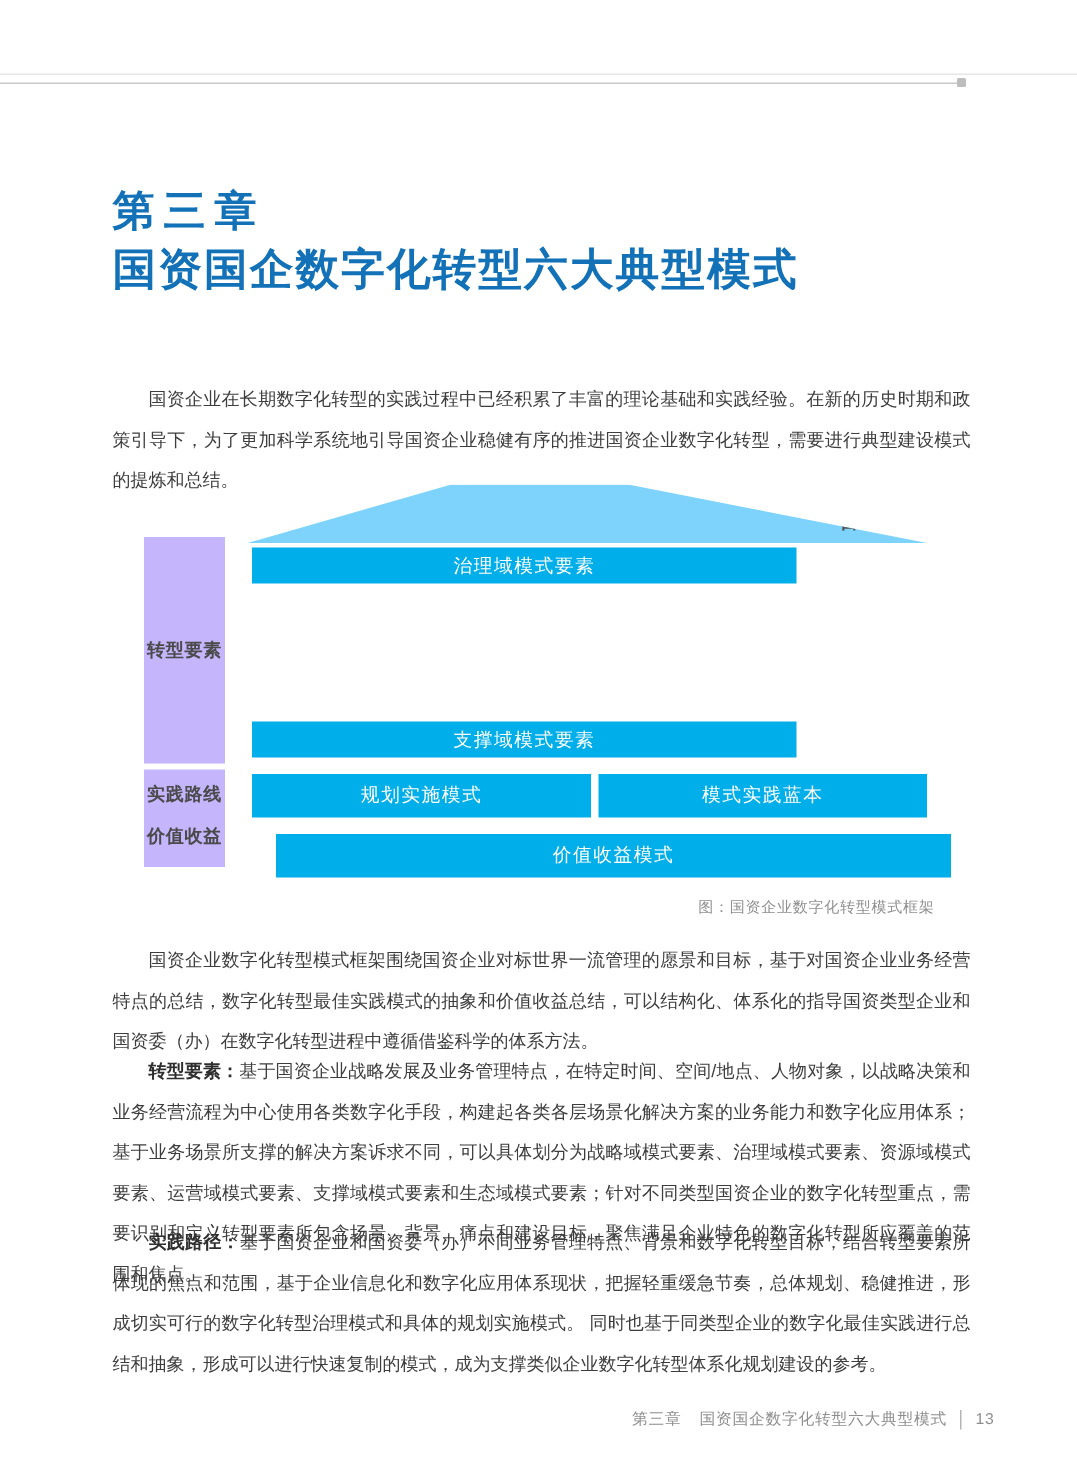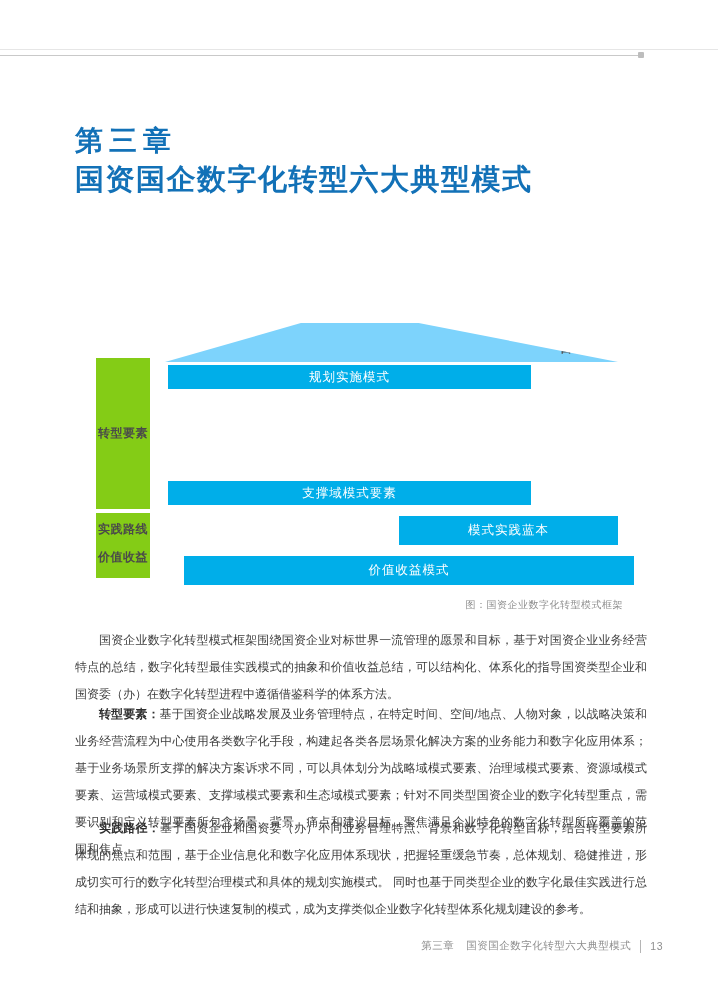--- a/index.html
+++ b/index.html
@@ -40,21 +40,21 @@
   .diagram { position:absolute; left:96px; top:322px; width:522px; height:266px; }
   .roof {
     position:absolute; left:69px; top:1px; width:453px; height:39px;
     background:#7dd3fc;
     clip-path:polygon(0 100%, 30% 0, 56% 0, 100% 100%);
     display:flex; align-items:flex-end; justify-content:flex-end;
   }
   .roof-label { font-size:12.5px; font-weight:bold; color:#555555; letter-spacing:2px; padding-bottom:5px; }
 
   .side-label {
-    position:absolute; left:0; width:54px; background:#84cc16;
+    position:absolute; left:0; width:54px; background:#c4b5fd;
     display:flex; align-items:center; justify-content:center;
     font-size:12px; font-weight:bold; color:#4a4a4a; letter-spacing:0.5px;
   }
   #label-elements { top:36px;  height:151px; }
   #label-practice { top:191px; height:32px; }
   #label-value    { top:214px; height:42px; }
 
   .blue-box {
     position:absolute; background:#00AEE9; color:#ffffff;
     display:flex; align-items:center; justify-content:center;
@@ -91,34 +91,36 @@
 
 <div class="page">
 
   <div class="top-rule-1"></div>
   <div class="top-rule-2"></div>
   <div class="top-rule-dot"></div>
 
   <div class="chapter">第三章</div>
   <div class="doc-title">国资国企数字化转型六大典型模式</div>
 
+  <p class="para" id="p-intro">国资企业在长期数字化转型的实践过程中已经积累了丰富的理论基础和实践经验。在新的历史时期和政策引导下，为了更加科学系统地引导国资企业稳健有序的推进国资企业数字化转型，需要进行典型建设模式的提炼和总结。</p>
 
   <div class="diagram">
     <div class="roof">
       <span class="roof-label">目标驱动</span>
     </div>
 
     <div class="side-label" id="label-elements">转型要素</div>
     <div class="side-label" id="label-practice">实践路线</div>
     <div class="side-label" id="label-value">价值收益</div>
 
-    <div class="blue-box elem-row" id="elem-0">规划实施模式</div>
+    <div class="blue-box elem-row" id="elem-0">治理域模式要素</div>
     <div class="blue-box elem-row" id="elem-4">支撑域模式要素</div>
 
 
+    <div class="blue-box practice-box" id="practice-0">规划实施模式</div>
     <div class="blue-box practice-box" id="practice-1">模式实践蓝本</div>
 
     <div class="blue-box value-box">价值收益模式</div>
   </div>
 
   <div class="caption">图：国资企业数字化转型模式框架</div>
 
   <p class="para" id="p-framework">国资企业数字化转型模式框架围绕国资企业对标世界一流管理的愿景和目标，基于对国资企业业务经营特点的总结，数字化转型最佳实践模式的抽象和价值收益总结，可以结构化、体系化的指导国资类型企业和国资委（办）在数字化转型进程中遵循借鉴科学的体系方法。</p>
 
   <p class="para" id="p-elements"><b>转型要素：</b><span>基于国资企业战略发展及业务管理特点，在特定时间、空间/地点、人物对象，以战略决策和业务经营流程为中心使用各类数字化手段，构建起各类各层场景化解决方案的业务能力和数字化应用体系；基于业务场景所支撑的解决方案诉求不同，可以具体划分为战略域模式要素、治理域模式要素、资源域模式要素、运营域模式要素、支撑域模式要素和生态域模式要素；针对不同类型国资企业的数字化转型重点，需要识别和定义转型要素所包含场景、背景、痛点和建设目标，聚焦满足企业特色的数字化转型所应覆盖的范围和焦点。</span></p>

